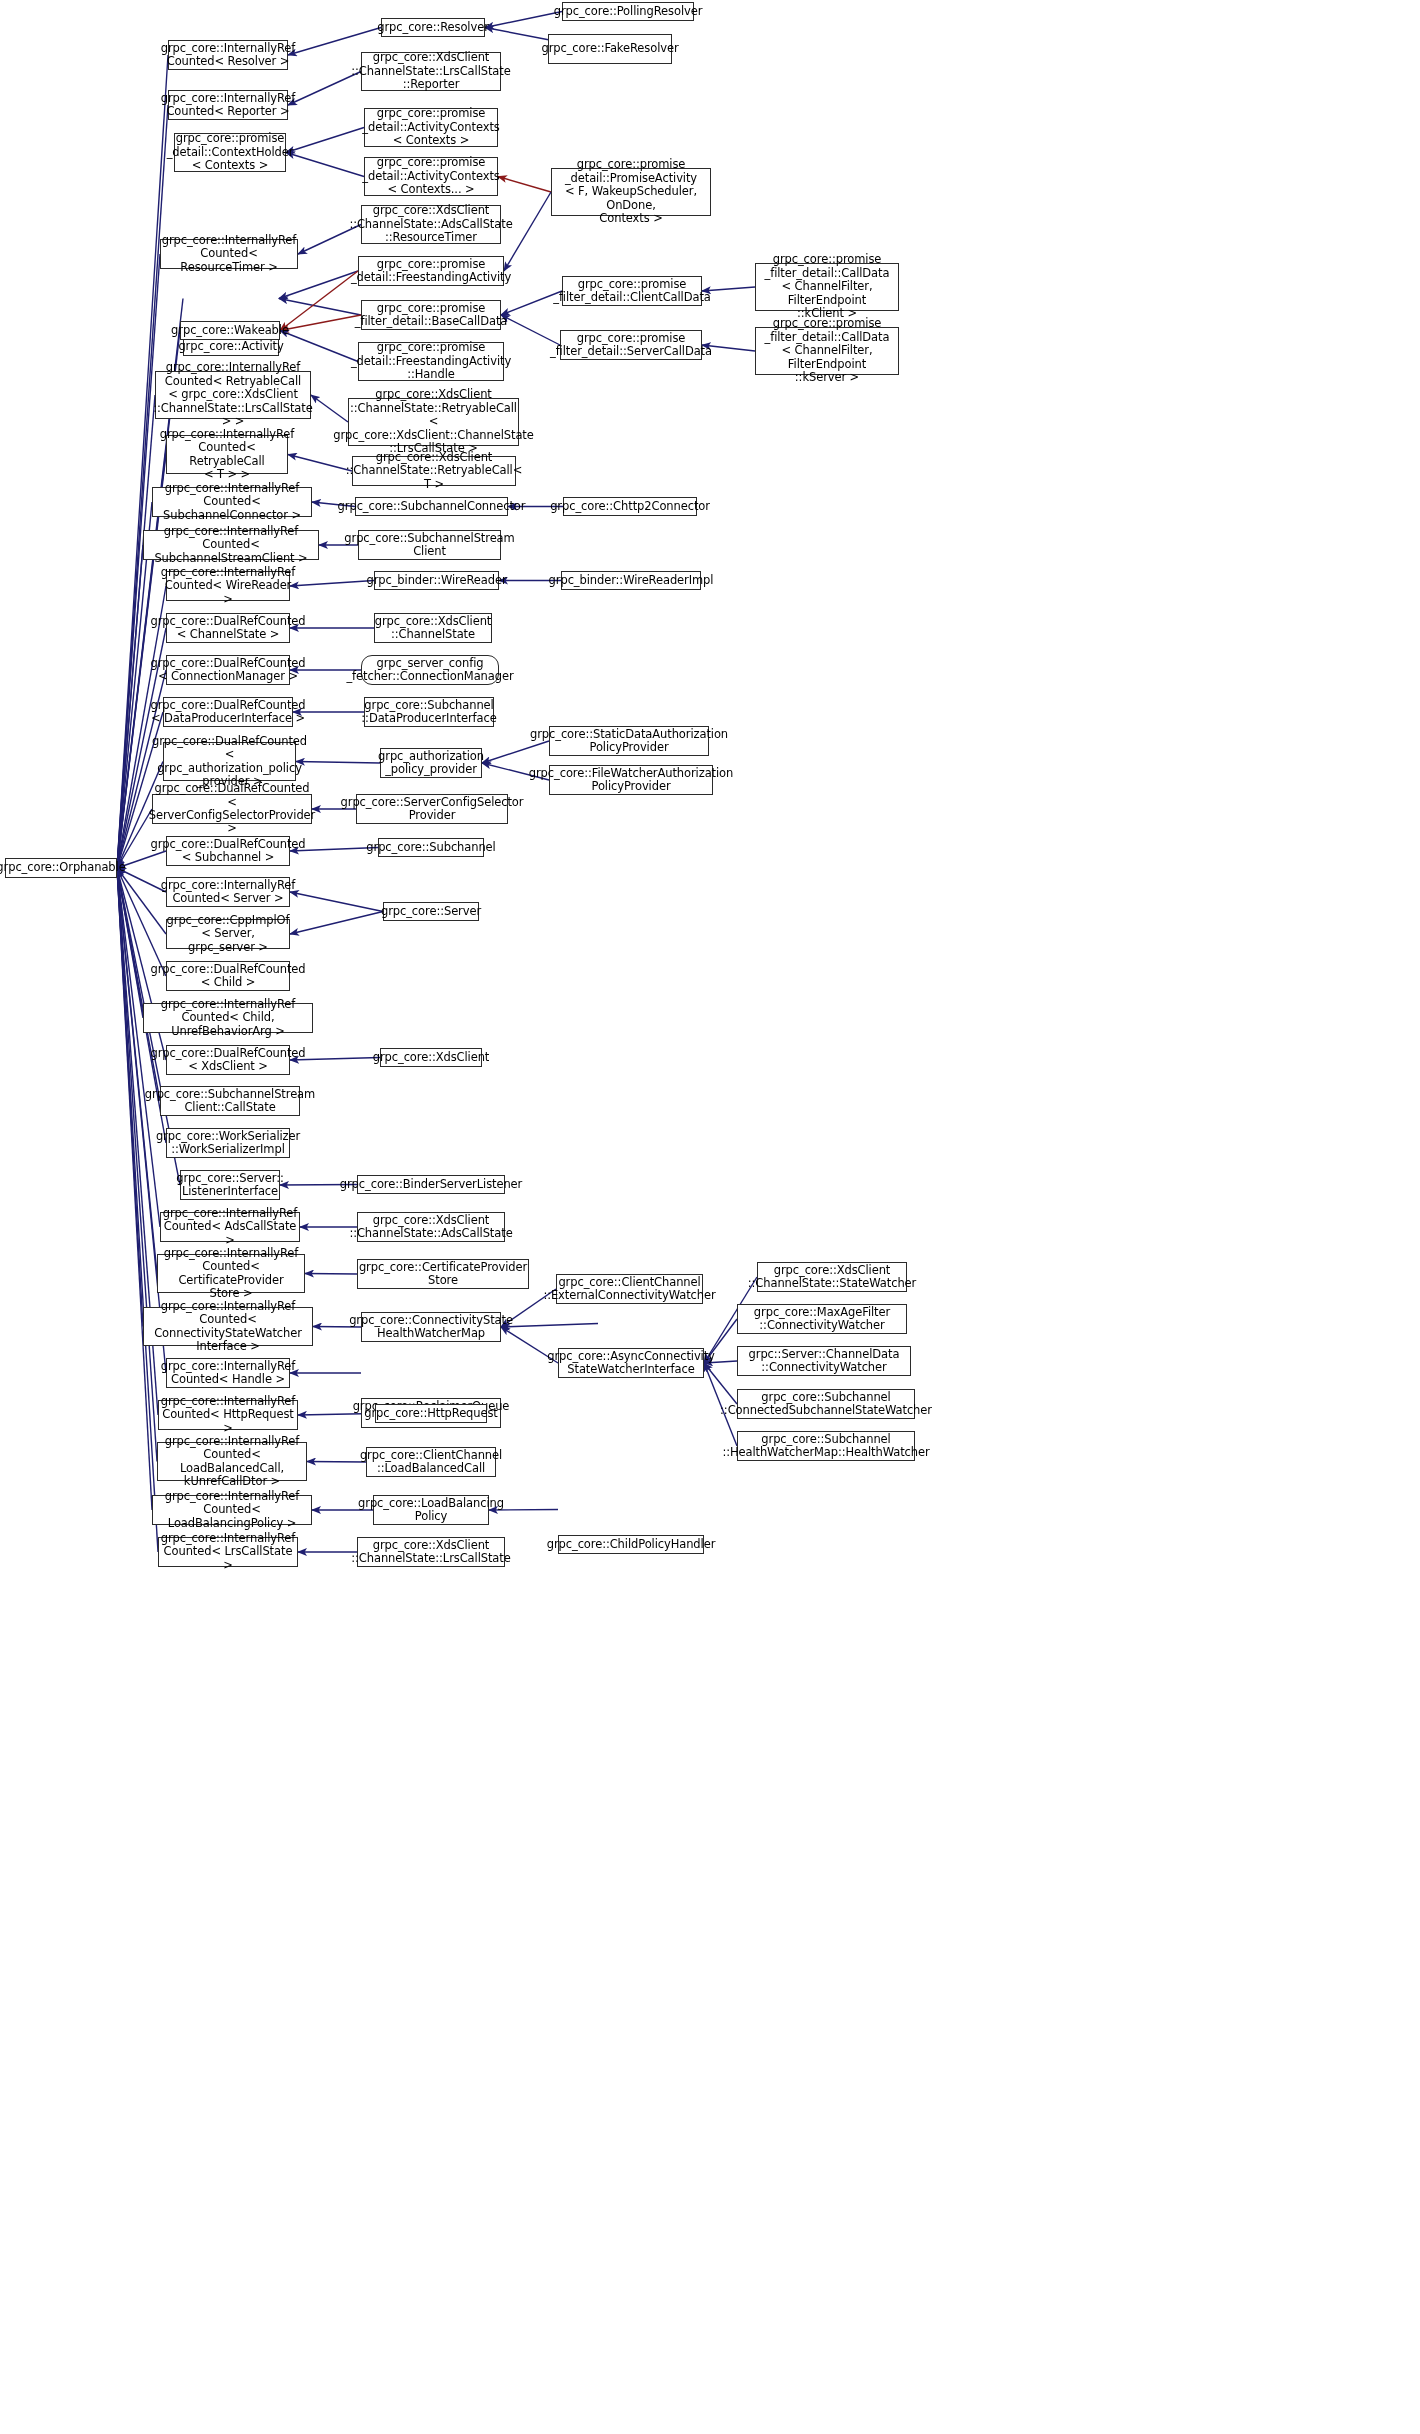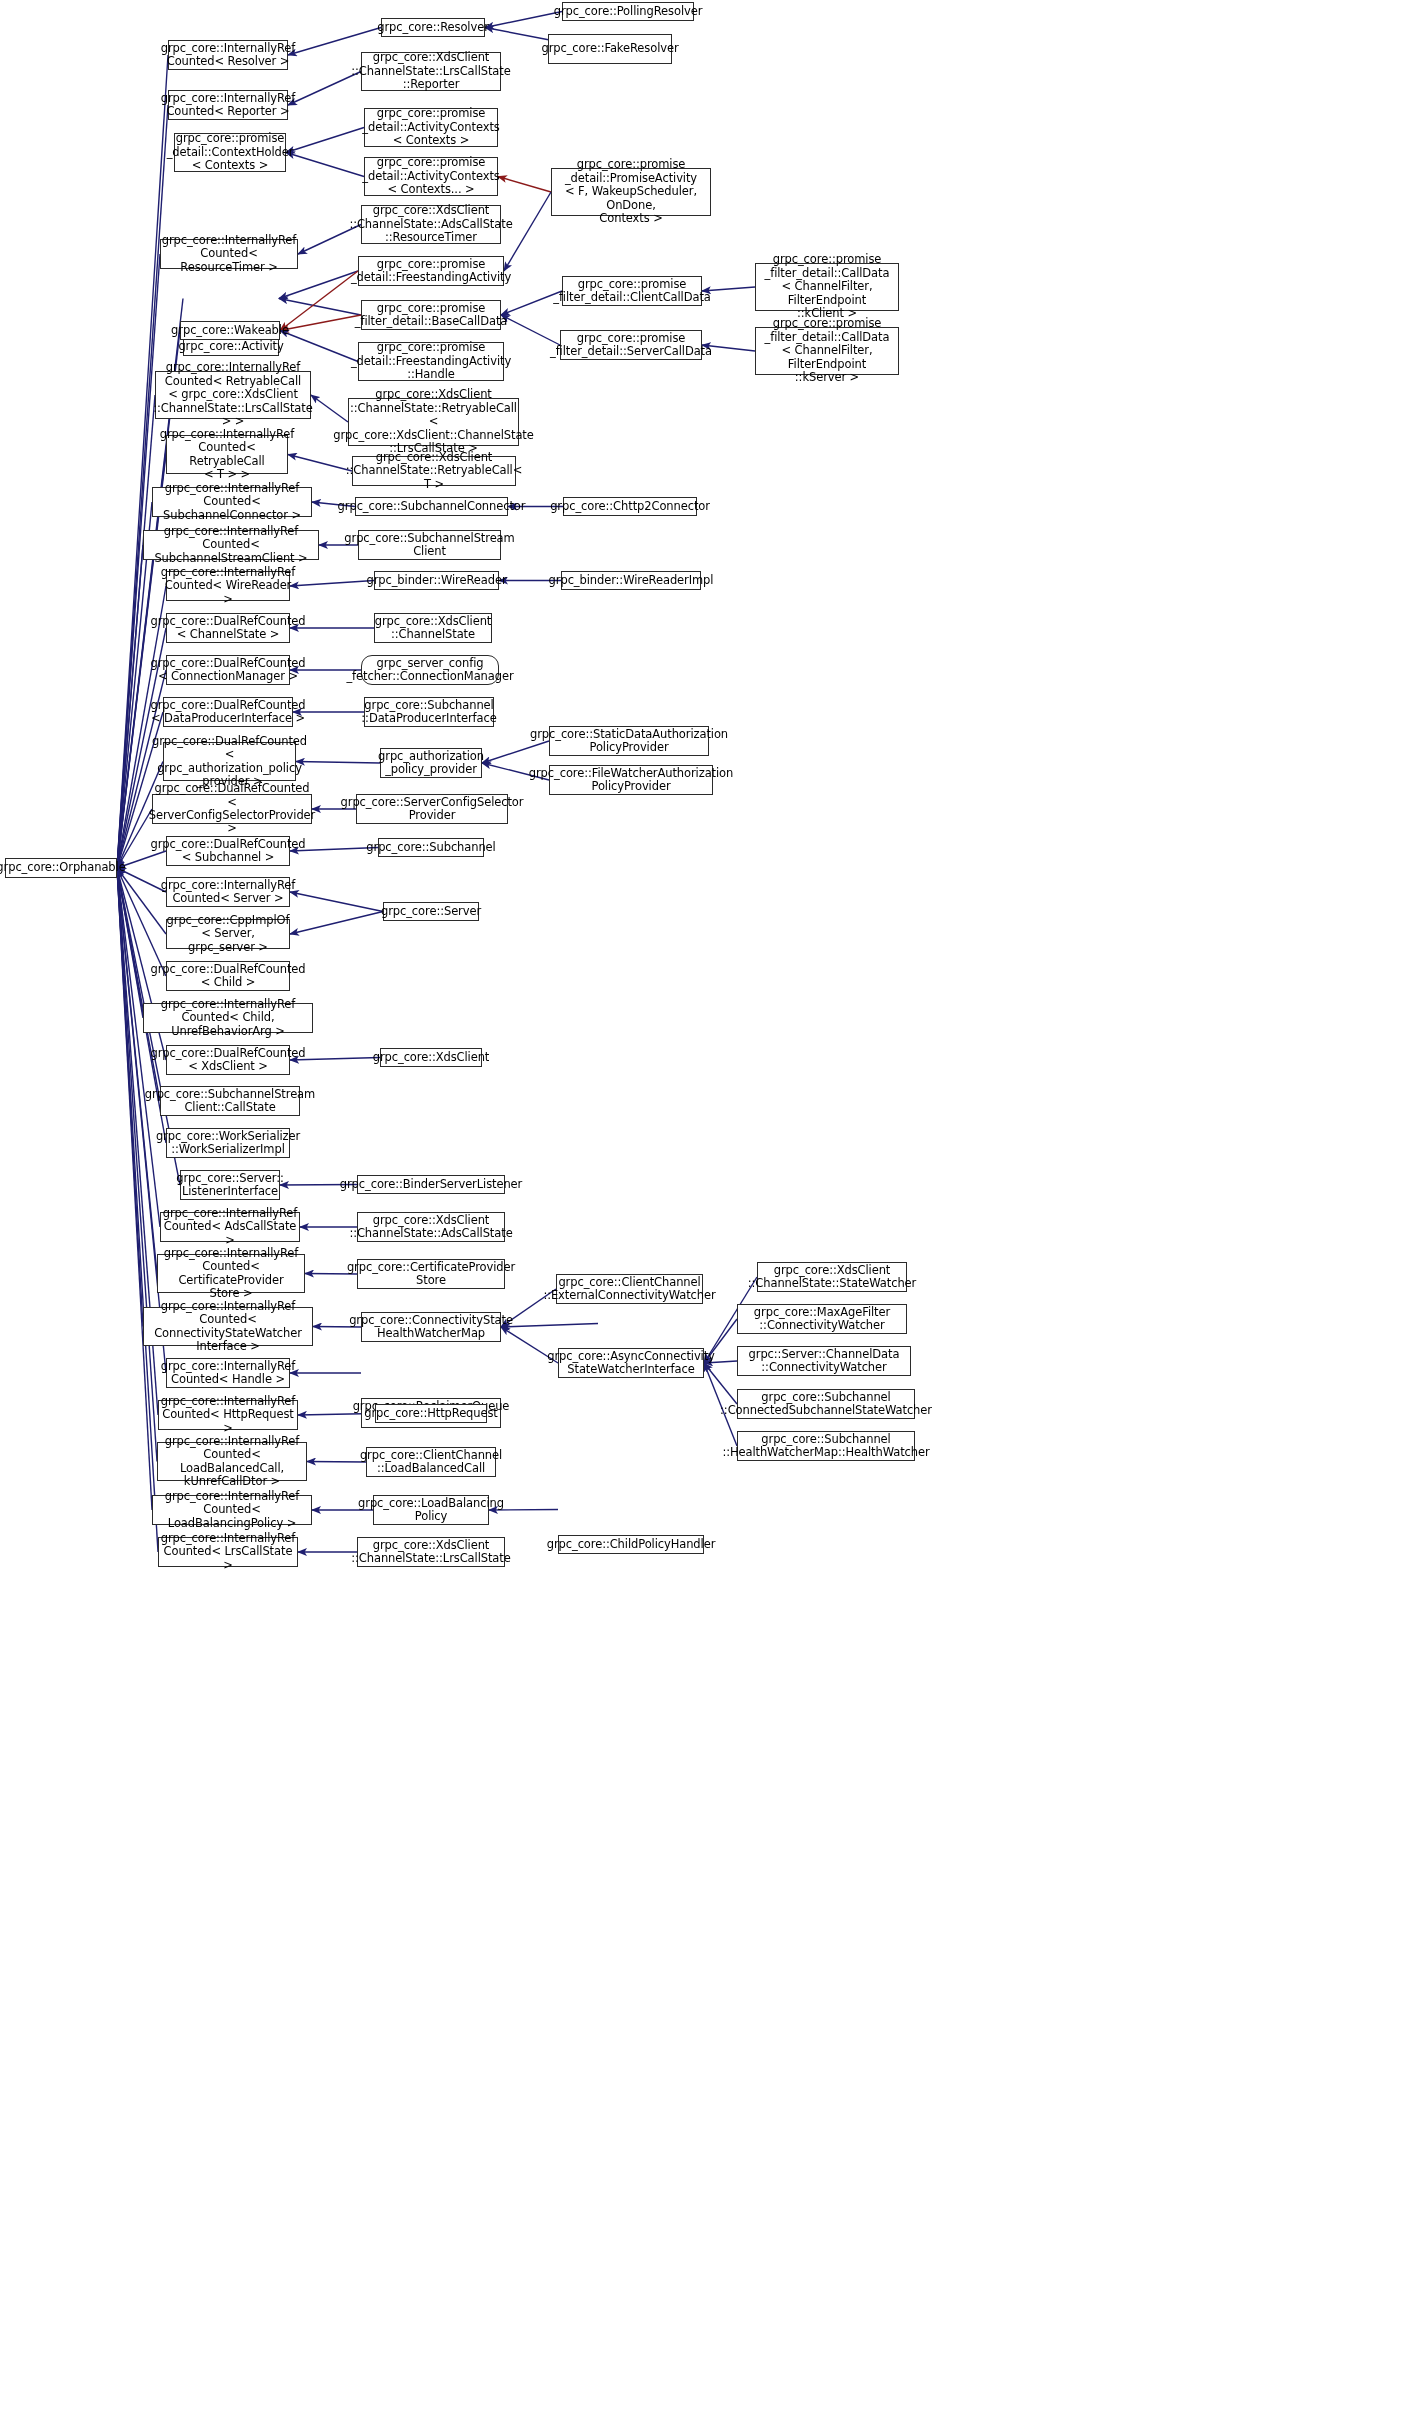--- a/index.html
+++ b/index.html
@@ -255,21 +255,21 @@
       <div class="node" style="left: 180px; top: 1170px; width: 100px; height: 30px;">grpc_core::Server::
 ListenerInterface</div>
       <div class="node" style="left: 357px; top: 1175px; width: 148px; height: 19px;">grpc_core::BinderServerListener</div>
       <div class="node" style="left: 160px; top: 1212px; width: 140px; height: 30px;">grpc_core::InternallyRef
 Counted&lt; AdsCallState &gt;</div>
       <div class="node" style="left: 357px; top: 1212px; width: 148px; height: 30px;">grpc_core::XdsClient
 ::ChannelState::AdsCallState</div>
       <div class="node" style="left: 157px; top: 1254px; width: 148px; height: 39px;">grpc_core::InternallyRef
 Counted&lt; CertificateProvider
 Store &gt;</div>
-      <div class="node" style="left: 357px; top: 1259px; width: 148px; height: 30px;">grpc_core::CertificateProvider
+      <div class="node" style="left: 357px; top: 1259px; width: 172px; height: 30px;">grpc_core::CertificateProvider
 Store</div>
       <div class="node" style="left: 143px; top: 1307px; width: 170px; height: 39px;">grpc_core::InternallyRef
 Counted&lt; ConnectivityStateWatcher
 Interface &gt;</div>
       <div class="node" style="left: 361px; top: 1312px; width: 140px; height: 30px;">grpc_core::ConnectivityState
 HealthWatcherMap</div>
       <div class="node" style="left: 556px; top: 1274px; width: 147px; height: 30px;">grpc_core::ClientChannel
 ::ExternalConnectivityWatcher</div>
       <div class="node" style="left: 598px; top: 1314px; width: 62px; height: 19px; margin-top: 39px;">Watcher</div>
       <div class="node" style="left: 558px; top: 1348px; width: 146px; height: 30px;">grpc_core::AsyncConnectivity

